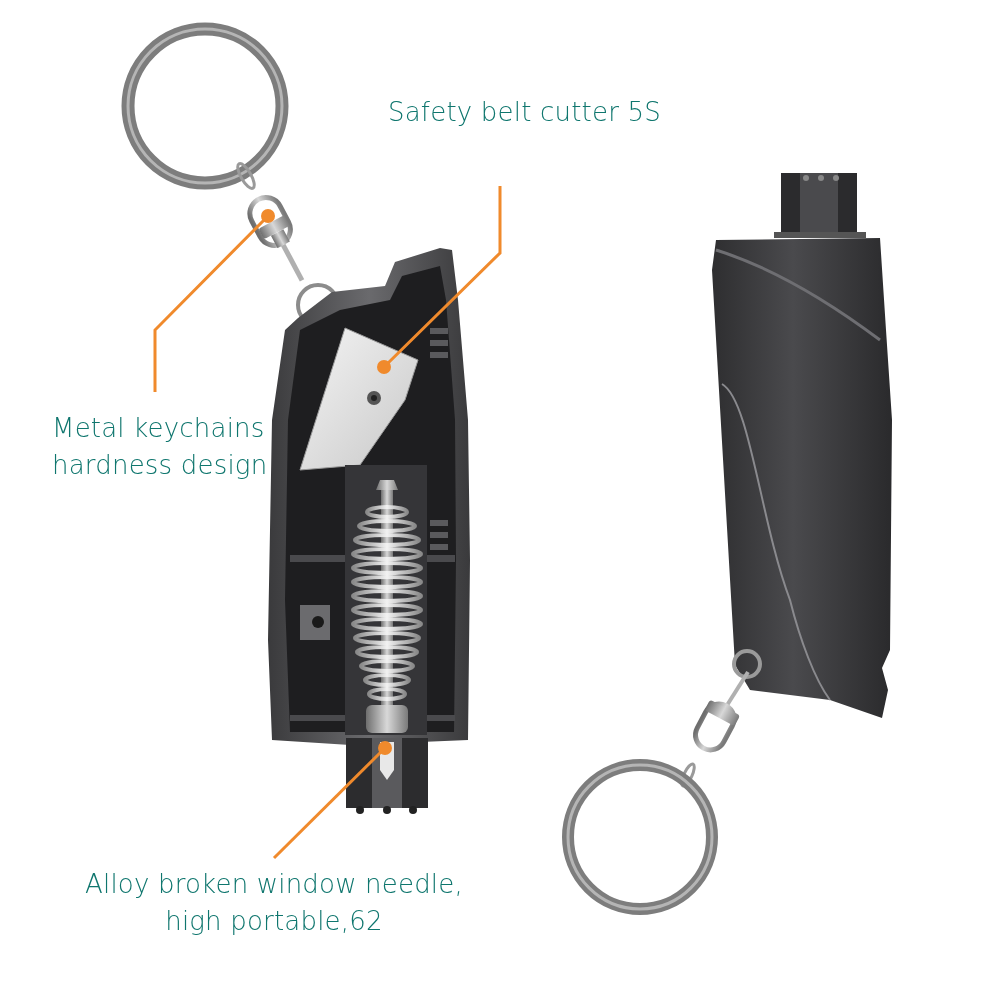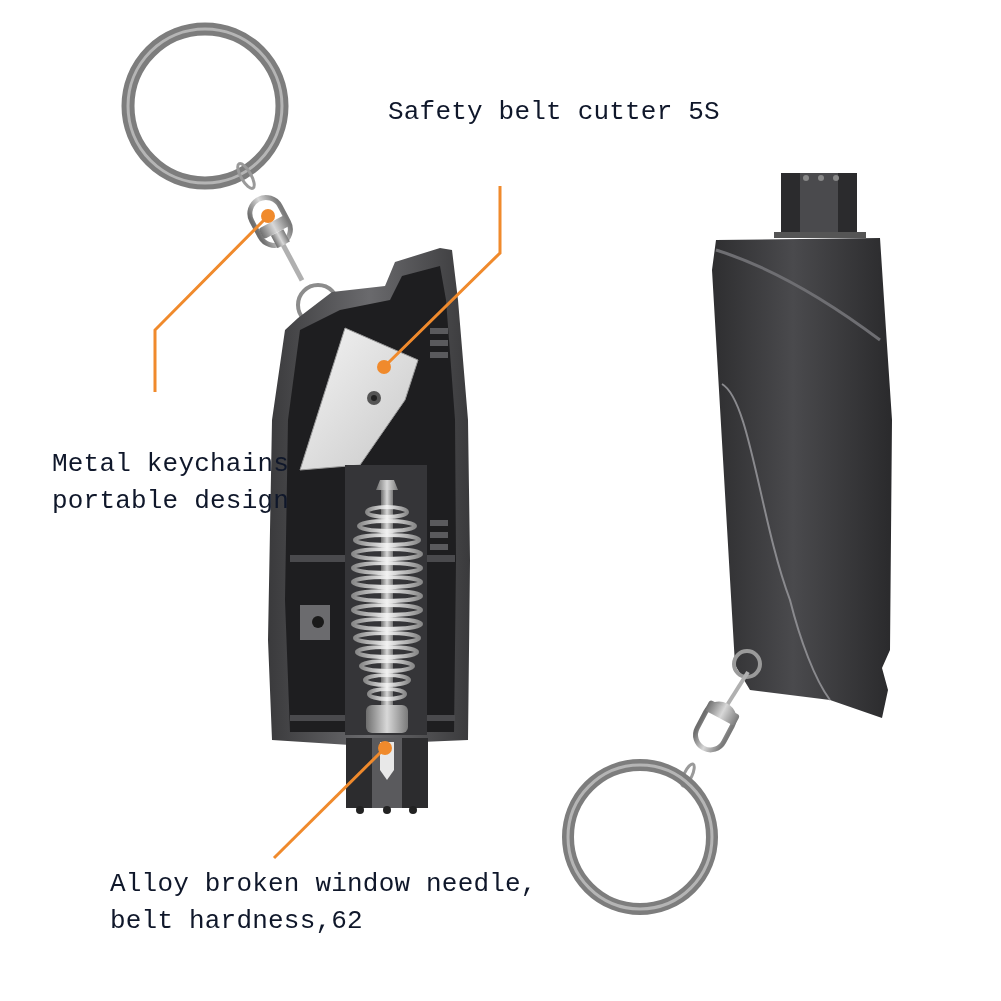--- a/index.html
+++ b/index.html
@@ -1,22 +1,22 @@
 <!DOCTYPE html>
 <html><head>
 <meta charset="utf-8">
 <style>
   html, body { margin:0; padding:0; background:#ffffff; }
   body { width:1001px; height:1001px; position:relative; overflow:hidden; font-family:"DejaVu Sans", "Liberation Sans", sans-serif; }
   .stage { position:absolute; left:0; top:0; width:1001px; height:1001px; }
-  .label { position:absolute; color:#0f172a; font-size:26px; line-height:37px; font-weight:300; letter-spacing:0.2px; white-space:nowrap;font-family:Liberation Mono, monospace; }
+  .label { position:absolute; color:#0f766e; font-size:26px; line-height:37px; font-weight:300; letter-spacing:0.2px; white-space:nowrap; }
   .label span { display:block; }
   #lbl-belt { left:388px; top:94px; }
-  #lbl-key { left:52px; top:410px;margin-top:36px; }
-  #lbl-needle { left:110px; top:866px; }
+  #lbl-key { left:52px; top:410px; }
+  #lbl-needle { left:85px; top:866px;text-align:center; }
   svg { position:absolute; left:0; top:0; }
 </style>
 </head>
 <body>
 
 <div class="stage">
 
   <svg width="1001" height="1001" viewBox="0 0 1001 1001">
     <defs>
       <linearGradient id="metal" x1="0" y1="0" x2="1" y2="0">
@@ -154,20 +154,20 @@
       <circle cx="385" cy="748" r="7" stroke="none"></circle>
     </g>
   </svg>
 
   <div id="lbl-belt" class="label">
     <span>Safety belt cutter 5S</span>
   </div>
 
   <div id="lbl-key" class="label">
     <span>Metal keychains</span>
-    <span>portable design</span>
+    <span>hardness design</span>
   </div>
 
   <div id="lbl-needle" class="label">
     <span>Alloy broken window needle,</span>
-    <span>belt hardness,62</span>
+    <span>high portable,62</span>
   </div>
 </div>
 
 </body></html>

